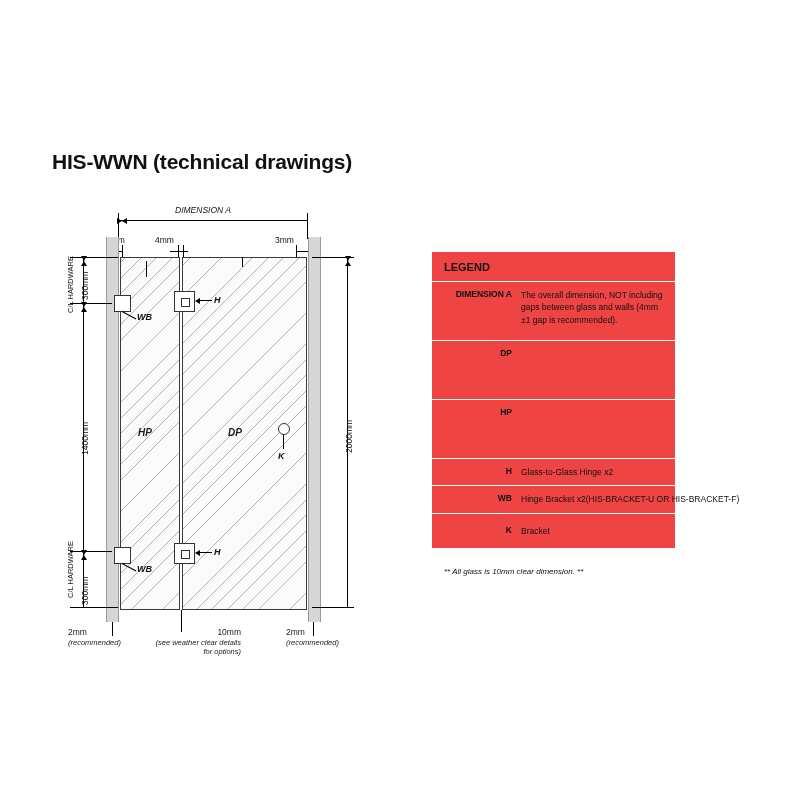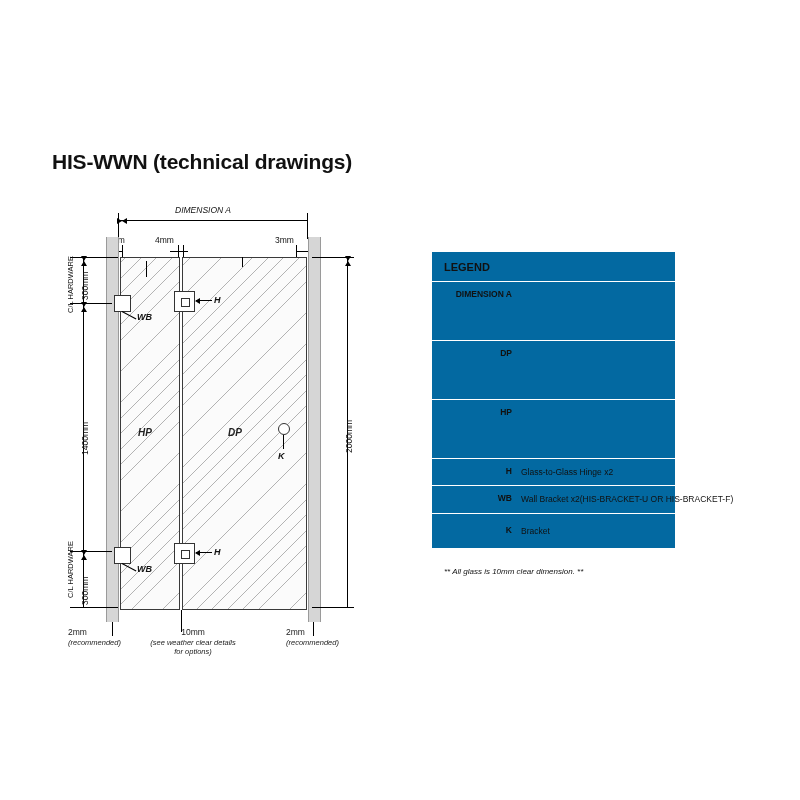--- a/index.html
+++ b/index.html
@@ -130,21 +130,21 @@
     color: #111;
     white-space: nowrap;
     transform: rotate(-90deg);
     transform-origin: left top;
   }
   .small-note {
     position: absolute;
     font-size: 7.5px;
     font-style: italic;
     color: #222;
-    text-align: center;
+    text-align: right;
     line-height: 1.25;
   }
   .callout {
     position: absolute;
     font-size: 9px;
     font-weight: bold;
     font-style: italic;
     color: #111;
   }
 
@@ -167,21 +167,21 @@
   }
   .arrow-v-up::after   { top: -1px;    left: -2.5px; border-bottom: 5px solid #000; }
   .arrow-v-down::after { bottom: -1px; left: -2.5px; border-top: 5px solid #000; }
 
   
   .legend {
     position: absolute;
     left: 432px;
     top: 252px;
     width: 243px;
-    background: #0369a1;
+    background: #ef4444;
     border: 0;
     font-size: 8.5px;
   }
   .legend-title {
     padding: 9px 12px 8px 12px;
     font-size: 11px;
     font-weight: bold;
     color: #111;
     border-bottom: 1px solid #ffffff;
   }
@@ -318,34 +318,35 @@
       <span>(recommended)</span>
     </div>
 
   </div>
 
   <div class="legend">
     <div class="legend-title">LEGEND</div>
 
     <div class="legend-row tall">
       <div class="legend-key">DIMENSION A</div>
+      <div class="legend-desc">The overall dimension, NOT including gaps between glass and walls (4mm ±1 gap is recommended).</div>
     </div>
     <div class="legend-row tall">
       <div class="legend-key">DP</div>
     </div>
     <div class="legend-row tall">
       <div class="legend-key">HP</div>
     </div>
     <div class="legend-row">
       <div class="legend-key">H</div>
       <div class="legend-desc">Glass-to-Glass Hinge x2</div>
     </div>
     <div class="legend-row">
       <div class="legend-key">WB</div>
-      <div class="legend-desc" style="white-space:nowrap;">Wall Bracket x2(HIS-BRACKET-U OR HIS-BRACKET-F)</div>
+      <div class="legend-desc" style="white-space:nowrap;">Hinge Bracket x2(HIS-BRACKET-U OR HIS-BRACKET-F)</div>
     </div>
     <div class="legend-row" style="padding-top:11px; padding-bottom:11px;">
       <div class="legend-key">K</div>
       <div class="legend-desc">Bracket</div>
     </div>
   </div>
 
   <div class="legend-footnote">** All glass is 10mm clear dimension. **</div>
 
 </div>

